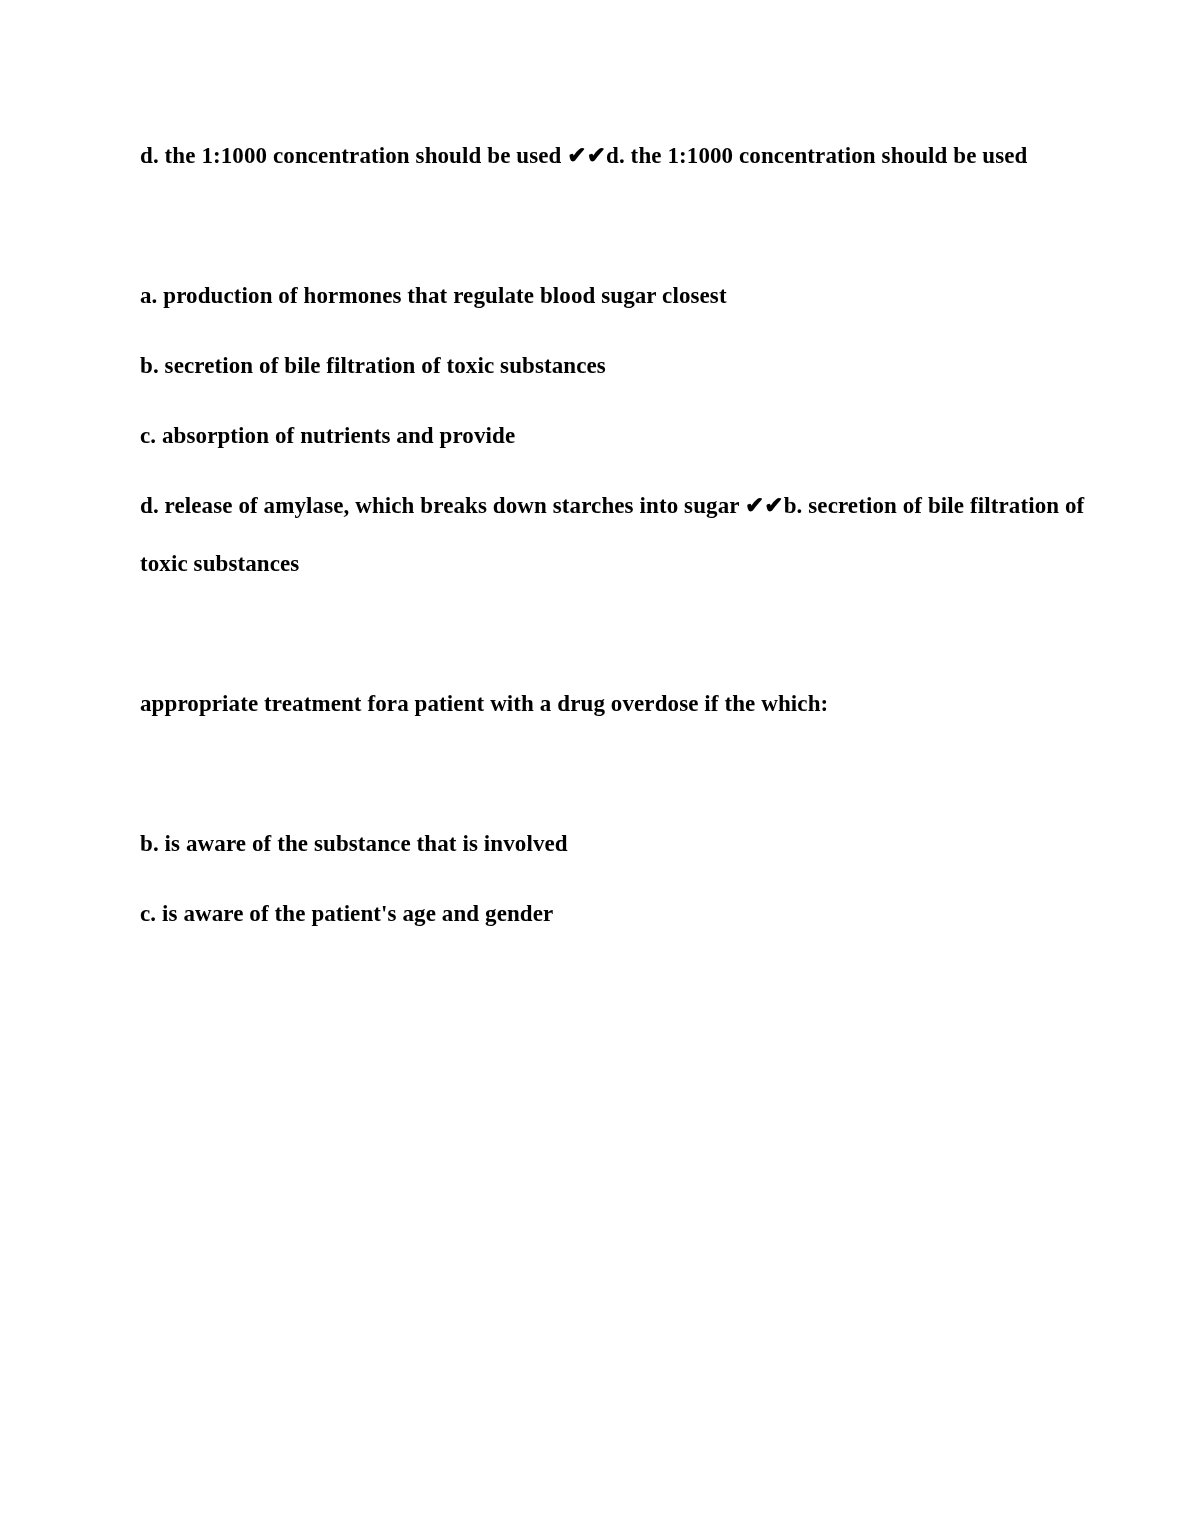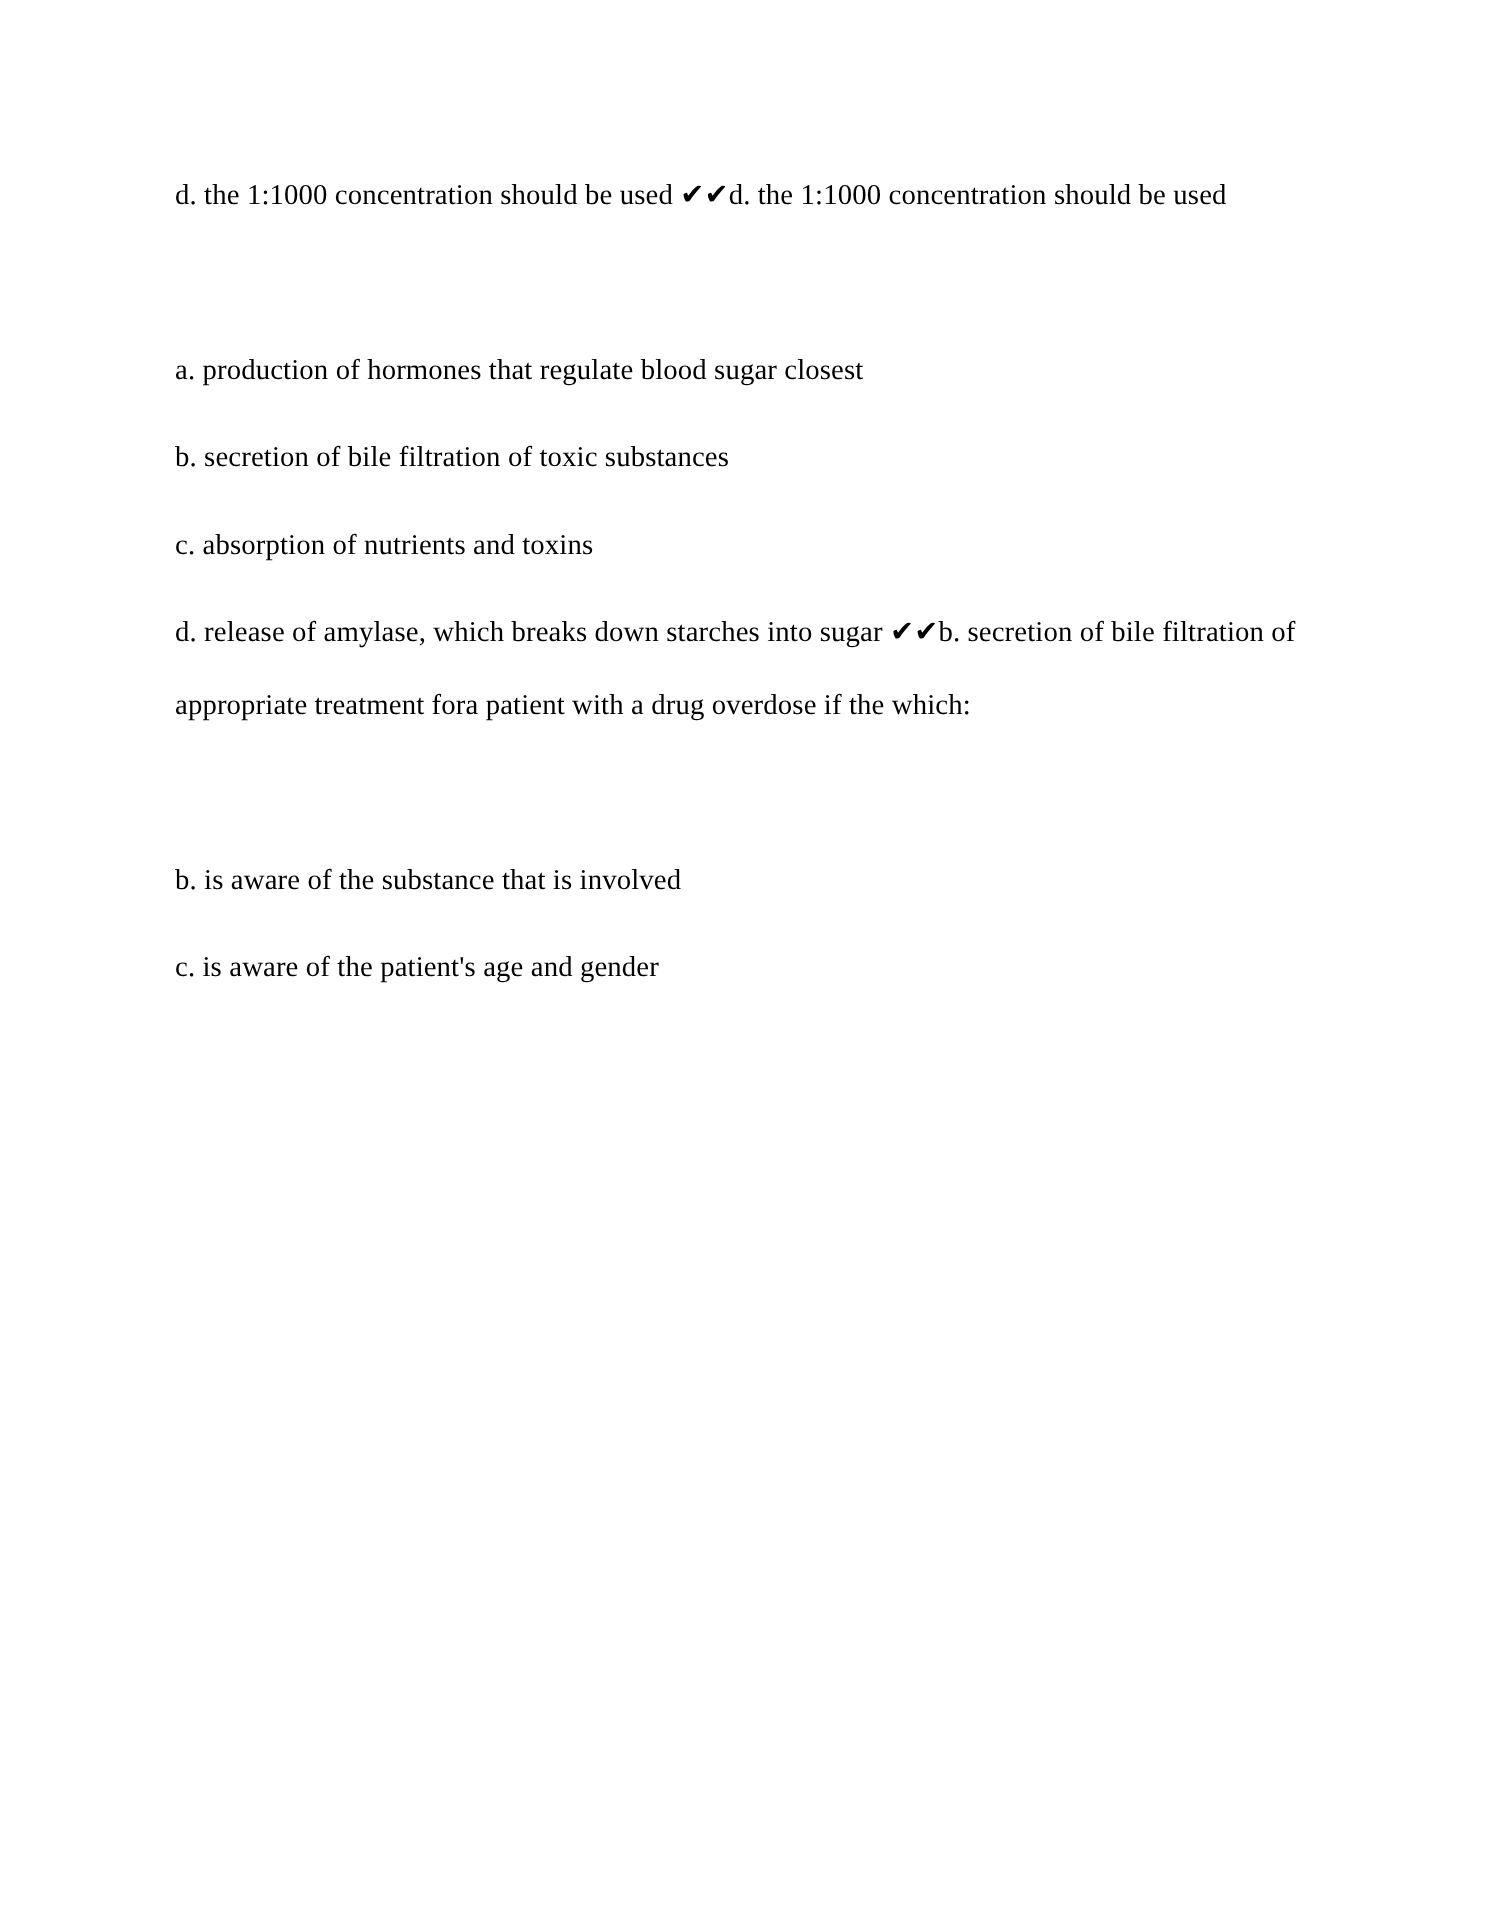--- a/index.html
+++ b/index.html
@@ -11,20 +11,21 @@
     position: relative;
     width: 1190px;
     height: 1540px;
     background: #ffffff;
     color: #000000;
     font-family: "Liberation Serif", "DejaVu Serif", serif;
     font-size: 23px;
     box-sizing: border-box;
     padding: 127px 138px 0 140px;
     overflow: hidden;
+    font-weight: bold;
   }
   .line {
     line-height: 58px;
     white-space: nowrap;
     letter-spacing: 0.1px;
   }
   
   .gap-block { margin-bottom: 82px; }
   
   .gap-opt { margin-bottom: 12px; }
@@ -34,21 +35,22 @@
 </head>
 <body>
 
 <div class="page">
 
   <div class="line gap-block">d. the 1:1000 concentration should be used ✔✔d. the 1:1000 concentration should be used</div>
 
 
   <div class="line gap-opt">a. production of hormones that regulate blood sugar closest</div>
   <div class="line gap-opt">b. secretion of bile filtration of toxic substances</div>
-  <div class="line gap-opt">c. absorption of nutrients and toxins</div>
+  <div class="line gap-opt">c. absorption of nutrients and provide</div>
   <div class="line gap-wrap">d. release of amylase, which breaks down starches into sugar ✔✔b. secretion of bile filtration of</div>
+  <div class="line gap-block">toxic substances</div>
 
   <div class="line gap-block">appropriate treatment fora patient with a drug overdose if the which:</div>
 
   <div class="line gap-opt">b. is aware of the substance that is involved</div>
   <div class="line gap-opt">c. is aware of the patient's age and gender</div>
 
 </div>
 
 </body></html>

